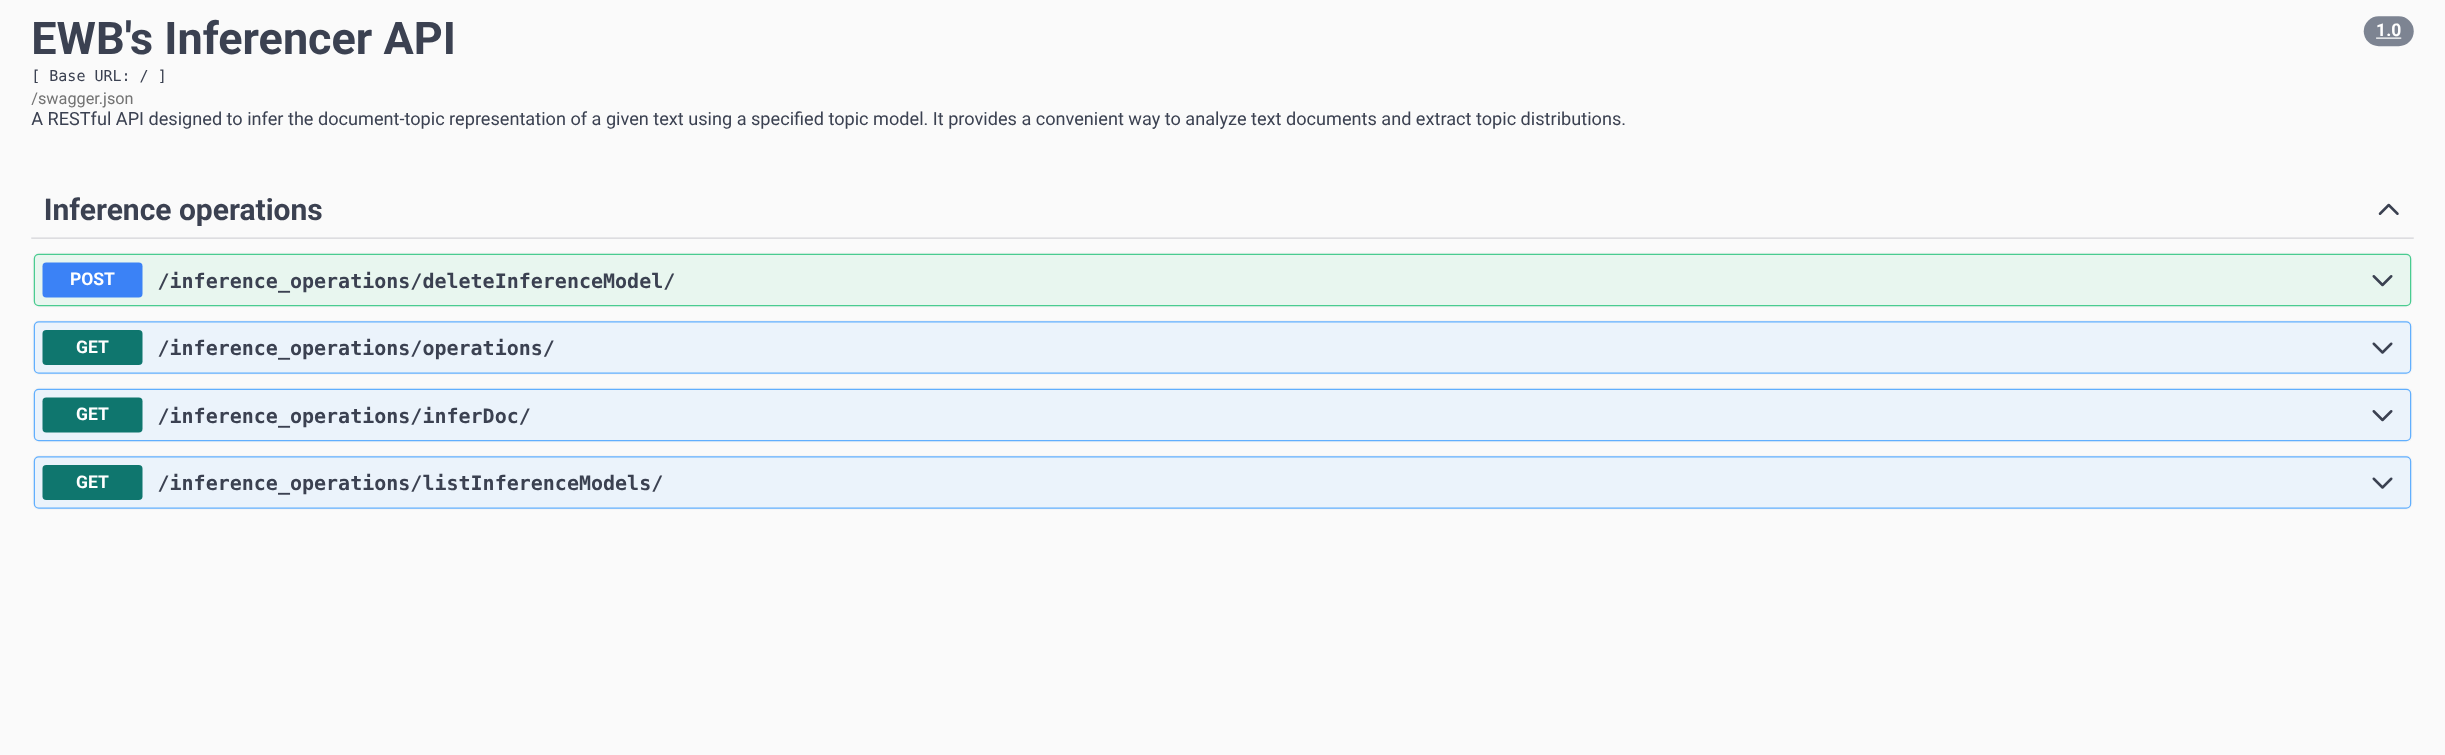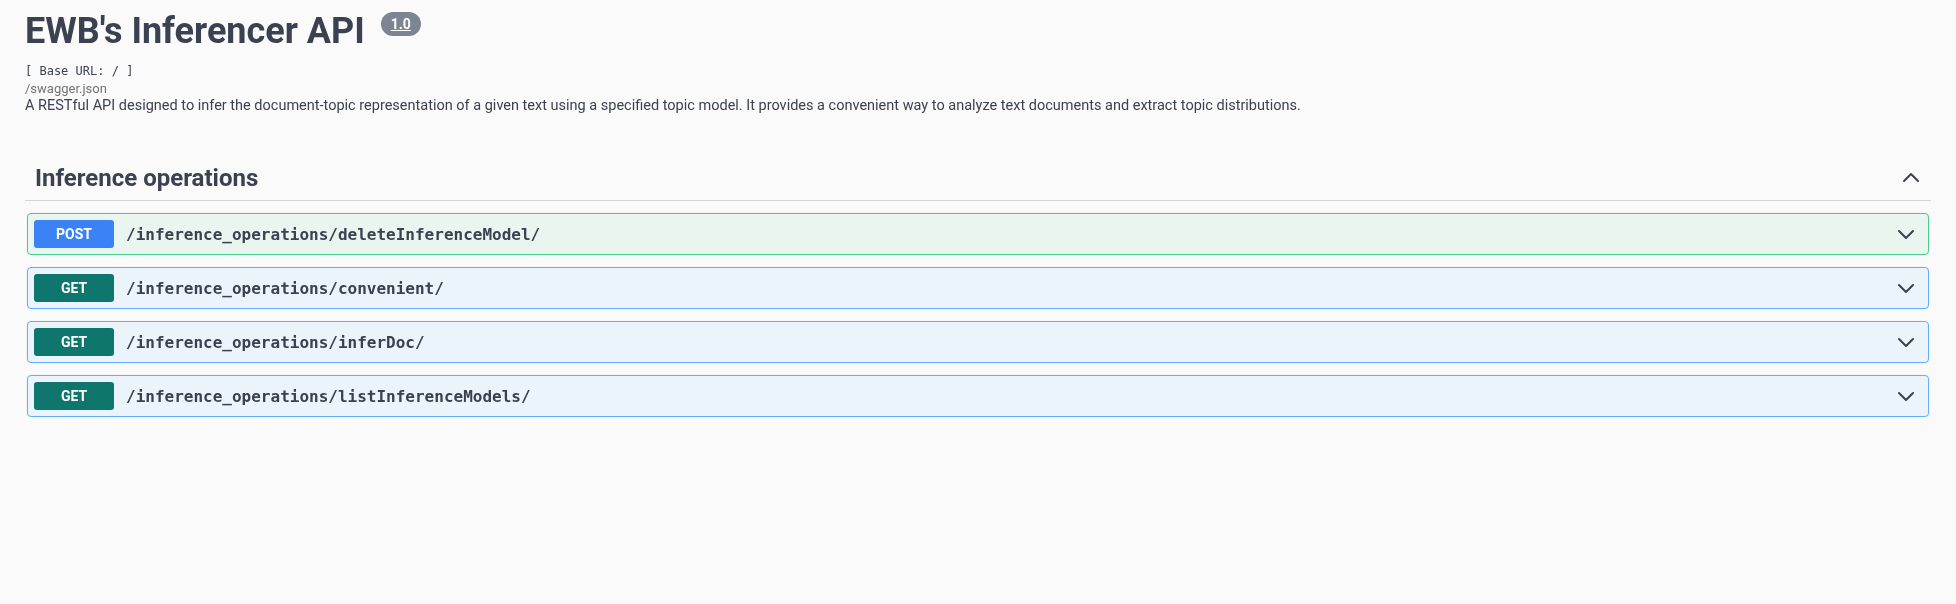--- a/index.html
+++ b/index.html
@@ -3,21 +3,21 @@
 <meta charset="utf-8">
 <style>
   * { box-sizing: border-box; margin: 0; padding: 0; }
   body {
     font-family: -apple-system, BlinkMacSystemFont, "Segoe UI", Roboto, sans-serif;
     background: #fafafa;
     color: #3b4151;
     padding: 10px 25px 25px 25px;
   }
   .header { margin-bottom: 20px; }
-  .title-row { display: flex; align-items: baseline; gap: 22px; }
+  .title-row { display: flex; align-items: baseline; gap: 4px; justify-content: space-between; }
   .title {
     font-size: 36px;
     font-weight: 700;
     color: #3b4151;
   }
   .version-badge {
     background: #7d8492;
     color: #fff;
     font-size: 14px;
     font-weight: 700;
@@ -25,21 +25,21 @@
     border-radius: 56px;
     position: relative;
     top: -14px;
     margin-left: -6px;
     text-decoration: underline;
   }
   .base-url {
     font-family: ui-monospace, "SFMono-Regular", Menlo, monospace;
     font-size: 12px;
     color: #3b4151;
-    margin-top: 12px;
+    margin-top: 2px;
   }
   .swagger-link {
     font-size: 13px;
     color: #737373;
     text-decoration: none;
     display: inline-block;
     margin-top: 2px;
   }
   .description {
     font-size: 14.5px;
@@ -149,21 +149,21 @@
       <span class="path">/inference_operations/deleteInferenceModel/</span>
       <span class="op-chevron">
         <svg width="20" height="20" viewBox="0 0 20 20">
             <path d="M3 7 L10 14 L17 7" stroke="#3b4151" stroke-width="2" fill="none" stroke-linecap="round" stroke-linejoin="round"></path>
           </svg>
       </span>
     </div>
 
     <div class="op get">
       <span class="method get">GET</span>
-      <span class="path">/inference_operations/convenient/</span>
+      <span class="path">/inference_operations/operations/</span>
       <span class="op-chevron">
         <svg width="20" height="20" viewBox="0 0 20 20">
             <path d="M3 7 L10 14 L17 7" stroke="#3b4151" stroke-width="2" fill="none" stroke-linecap="round" stroke-linejoin="round"></path>
           </svg>
       </span>
     </div>
 
     <div class="op get">
       <span class="method get">GET</span>
       <span class="path">/inference_operations/inferDoc/</span>

